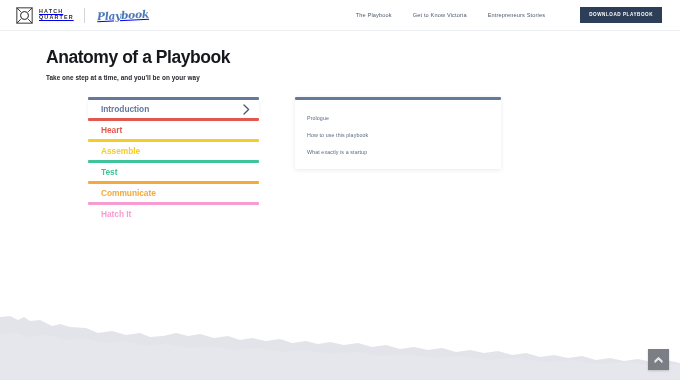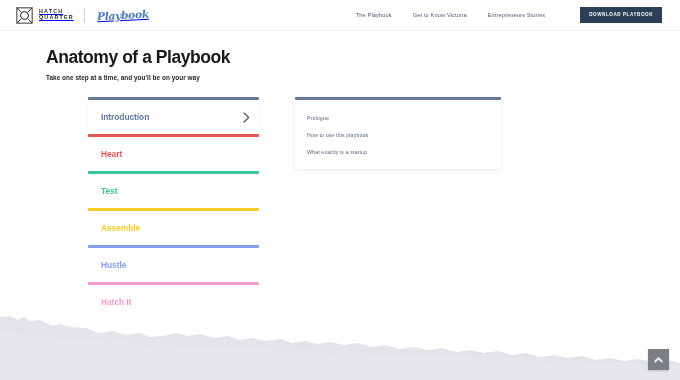--- a/index.html
+++ b/index.html
@@ -152,21 +152,21 @@
     cursor: pointer;
   }
 
   .accordion-bar {
     height: 3px;
     width: 100%;
     border-radius: 1px;
   }
 
   .accordion-row {
-    height: 34px;
+    height: 18px;
     display: flex;
     align-items: center;
     padding: 0 9px 0 13px;
   }
 
   .accordion-label {
     font-size: 8.4px;
     font-weight: 700;
     letter-spacing: -0.05px;
   }
@@ -295,40 +295,40 @@
       </div>
 
       <div class="accordion-item">
         <div class="accordion-bar" style="background: rgb(228, 87, 79);"></div>
         <div class="accordion-row">
           <span class="accordion-label" style="color: rgb(228, 87, 79);">Heart</span>
         </div>
       </div>
 
       <div class="accordion-item">
+        <div class="accordion-bar" style="background: rgb(245, 204, 43);"></div>
+        <div class="accordion-row">
+          <span class="accordion-label" style="color: rgb(245, 204, 43);">Assemble</span>
+        </div>
+      </div>
+
+      <div class="accordion-item">
         <div class="accordion-bar" style="background: rgb(63, 195, 155);"></div>
         <div class="accordion-row">
           <span class="accordion-label" style="color: rgb(63, 195, 155);">Test</span>
         </div>
       </div>
 
       <div class="accordion-item">
-        <div class="accordion-bar" style="background: rgb(245, 204, 43);"></div>
-        <div class="accordion-row">
-          <span class="accordion-label" style="color: rgb(245, 204, 43);">Assemble</span>
-        </div>
-      </div>
-
-
-      <div class="accordion-item">
-        <div class="accordion-bar" style="background: rgb(130, 160, 232);"></div>
-        <div class="accordion-row">
-          <span class="accordion-label" style="color: rgb(130, 160, 232);">Hustle</span>
-        </div>
-      </div>
+        <div class="accordion-bar" style="background: rgb(244, 169, 60);"></div>
+        <div class="accordion-row">
+          <span class="accordion-label" style="color: rgb(244, 169, 60);">Communicate</span>
+        </div>
+      </div>
+
 
       <div class="accordion-item">
         <div class="accordion-bar" style="background: rgb(247, 156, 208);"></div>
         <div class="accordion-row">
           <span class="accordion-label" style="color: rgb(247, 156, 208); text-align: center;">Hatch It</span>
         </div>
       </div>
 
     </div>
 

